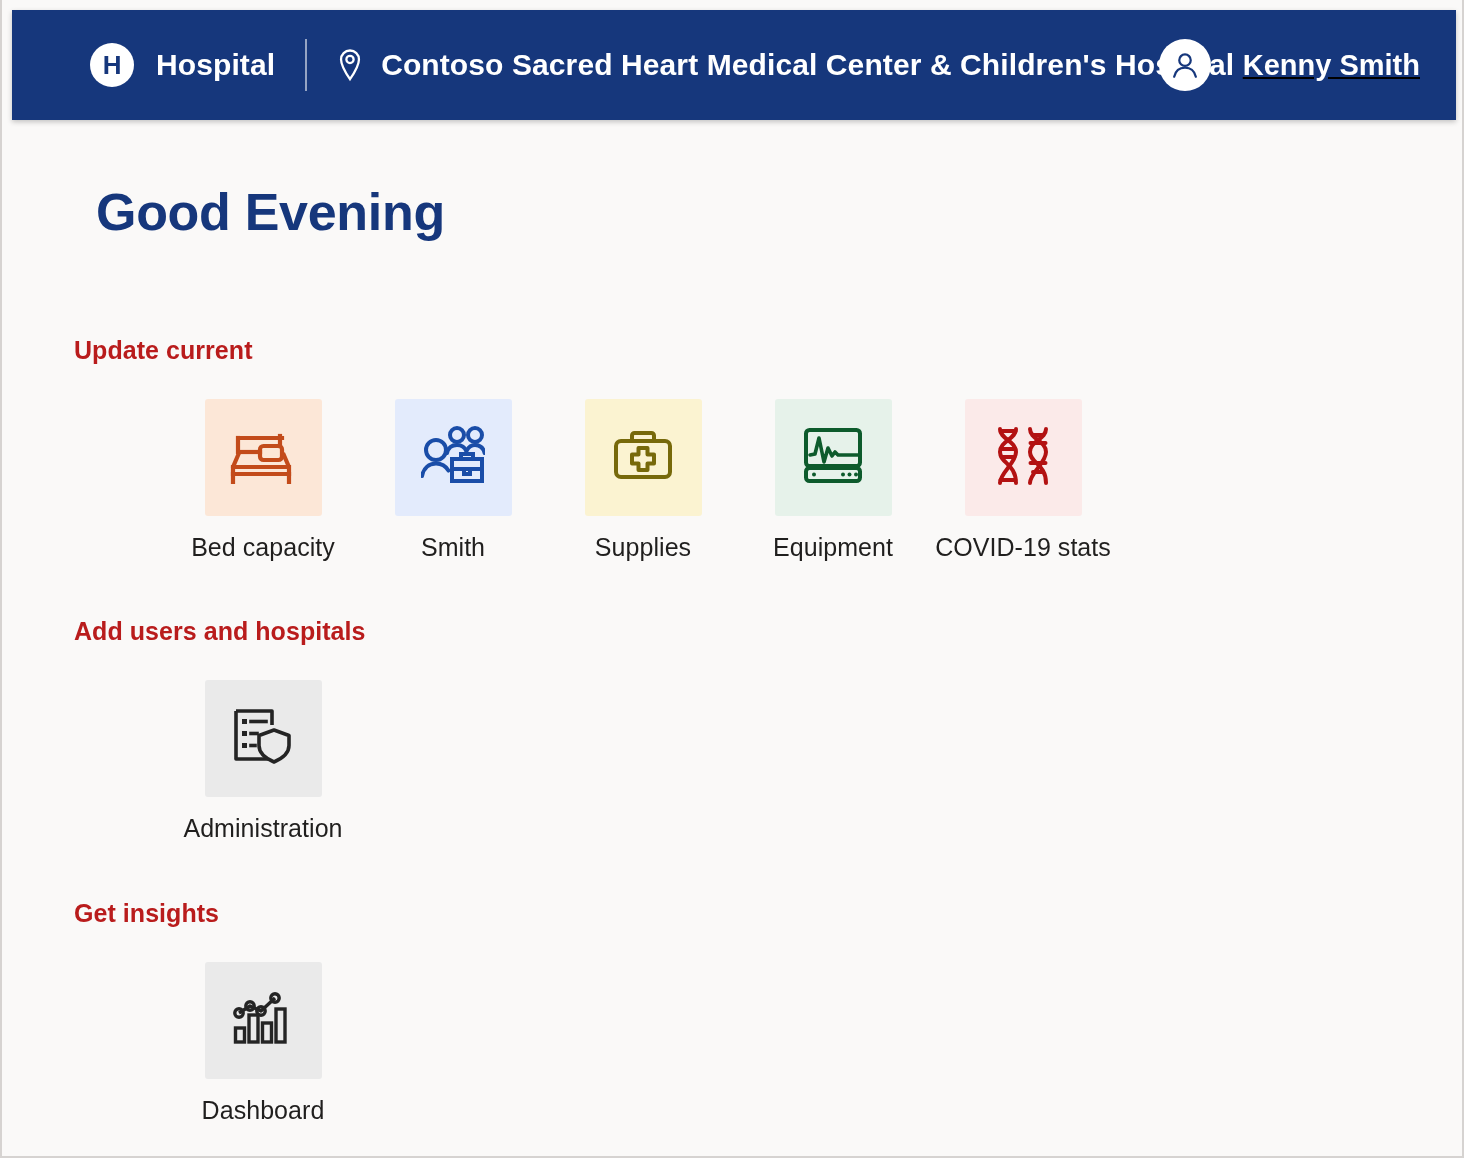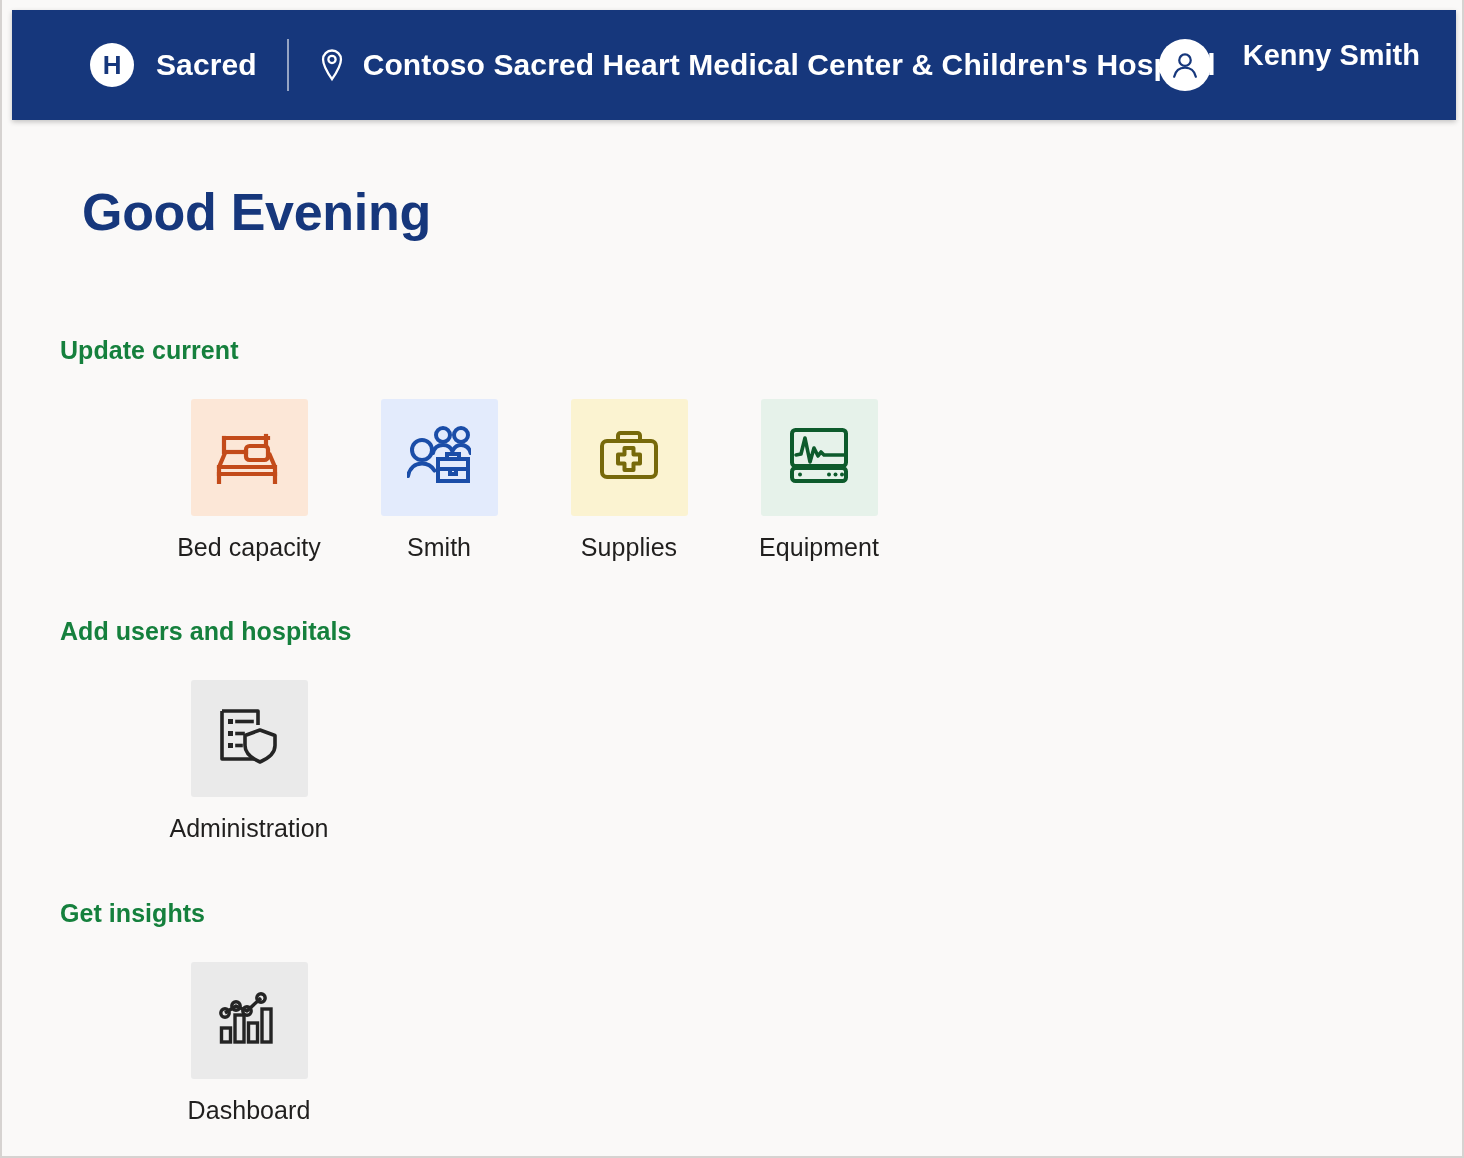--- a/index.html
+++ b/index.html
@@ -84,58 +84,60 @@
   .site-name {
     color: #ffffff;
     font-size: 30px;
     font-weight: bold;
     white-space: nowrap;
     letter-spacing: 0.1px;
   }
   .header-spacer { flex: 1 1 auto; }
   .user {
     display: flex;
+    align-items: center;
     gap: 32px;
     flex: 0 0 auto;
+    text-decoration: underline;
   }
   .user-avatar {
     width: 52px;
     height: 52px;
     border-radius: 50%;
     background: #ffffff;
     display: flex;
     align-items: center;
     justify-content: center;
   }
   .user-name {
     color: #ffffff;
     font-size: 29px;
     font-weight: bold;
     white-space: nowrap;
   }
 
   
   .content {
     position: absolute;
-    left: 2px;
+    left: 16px;
     top: 120px;
     width: 1440px;
     padding: 0 0 0 56px;
   }
   .greeting {
     margin: 0;
     padding-top: 62px;
     color: #16377c;
     font-size: 52px;
     font-weight: bold;
     letter-spacing: -0.3px;
     margin-left: 22px;
   }
   .section-title {
-    color: #15803d;
+    color: #b91c1c;
     font-size: 25px;
     font-weight: bold;
     letter-spacing: 0.05px;
   }
   #section-update { margin-top: 94px; }
   #section-insights { margin-top: 56px; }
   #section-admin { margin-top: 55px; }
 
   .tile-row {
     display: flex;
@@ -174,21 +176,21 @@
 <body>
 
 <div id="app">
 
   <div class="app-header">
 
     <div class="brand">
       <div class="brand-logo">
         <span>H</span>
       </div>
-      <div class="brand-name">Sacred</div>
+      <div class="brand-name">Hospital</div>
     </div>
 
     <div class="header-divider"></div>
 
     <div class="site">
       <span style="display:flex;align-items:center;">
         <svg width="30" height="34" viewBox="0 0 24 30" fill="none" aria-hidden="true">
           <path d="M12 2.2c-4.4 0-7.9 3.5-7.9 7.9 0 5.9 7.9 17.4 7.9 17.4s7.9-11.5 7.9-17.4c0-4.4-3.5-7.9-7.9-7.9z" stroke="#ffffff" stroke-width="2" fill="none"></path>
           <circle cx="12" cy="10.1" r="3.2" stroke="#ffffff" stroke-width="2" fill="none"></circle>
         </svg>
@@ -280,20 +282,39 @@
                 <circle cx="12" cy="47.5" r="2" fill="#0d5b2c"></circle>
                 <circle cx="41" cy="47.5" r="2" fill="#0d5b2c"></circle>
                 <circle cx="47.5" cy="47.5" r="2" fill="#0d5b2c"></circle>
                 <circle cx="54" cy="47.5" r="2" fill="#0d5b2c"></circle>
               </svg>
             </span>
           </div>
           <div class="tile-label">Equipment</div>
         </div>
 
+        <div class="tile">
+          <div class="tile-icon-box" style="background:#fbeae9;">
+            <span>
+              <svg width="62" height="62" viewBox="0 0 62 62" fill="none" aria-hidden="true">
+                <g stroke="#b31212" stroke-width="4" fill="none" stroke-linecap="round">
+                  <path d="M8 4c0 10 16 12 16 23S8 48 8 58"></path>
+                  <path d="M24 4c0 10-16 12-16 23s16 12 16 31"></path>
+                  <path d="M8.5 6h15M9.5 24h13M9.5 32h13M8.5 55h15"></path>
+                </g>
+                <g stroke="#b31212" stroke-width="4" fill="none" stroke-linecap="round">
+                  <path d="M38 4c0 10 16 12 16 23S38 48 38 58"></path>
+                  <path d="M54 4c0 10-16 12-16 23s16 12 16 31"></path>
+                  <path d="M41 10h10M38.5 18h15M38.5 38h15M41 47h10"></path>
+                </g>
+              </svg>
+            </span>
+          </div>
+          <div class="tile-label">COVID-19 stats</div>
+        </div>
 
       </div>
     </div>
 
     <div id="section-admin">
       <div class="section-title">Add users and hospitals</div>
 
       <div class="tile-row">
         <div class="tile">
           <div class="tile-icon-box" style="background:#eaeaea;">

